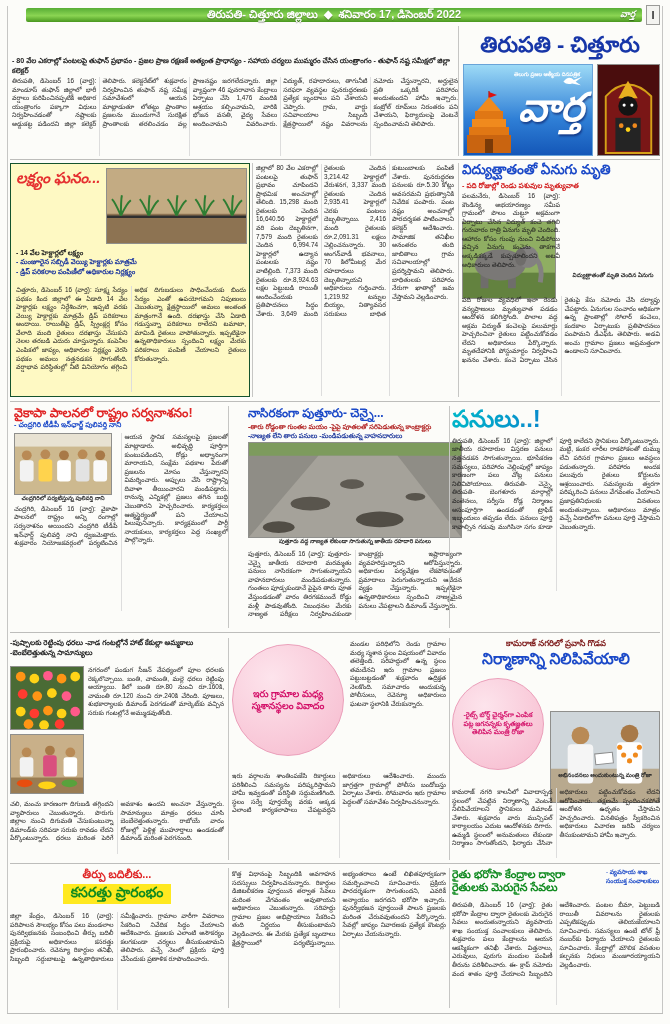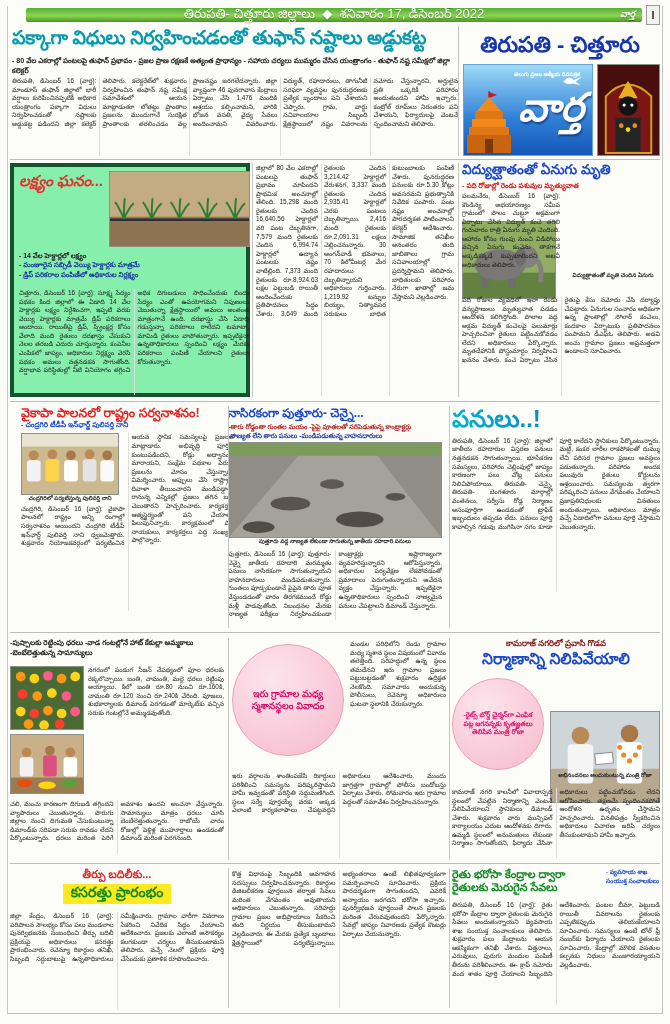--- a/index.html
+++ b/index.html
@@ -12,35 +12,35 @@
   .body-text{font-size:6.4px;line-height:1.34;text-align:justify;color:#1d1d1d;overflow:hidden}
   .cols-2{column-count:2;column-gap:7px;column-rule:1px solid #ddd}
   .cols-3{column-count:3;column-gap:6px;column-rule:1px solid #ddd}
   .cols-5{column-count:5;column-gap:6px;column-rule:1px solid #ddd}
   .photo{position:relative;border:1px solid #8f8f8c;background:#ddd;overflow:hidden}
   .photo svg{display:block;width:100%;height:100%}
   .caption{font-size:5.8px;font-weight:bold;color:#2a2a2a;text-align:center;line-height:1.2;overflow:hidden}
 
   .topbar{left:26px;top:8px;width:616px;height:14px;background:linear-gradient(180deg,#57ad35,#8bd553 55%,#49971f);
           border-radius:2px;display:flex;align-items:center;justify-content:center;position:absolute}
-  .topbar-text{font-size:13px;font-weight:normal;color:#fff;text-shadow:0 1px 1px rgba(0,0,0,.35);white-space:nowrap}
+  .topbar-text{font-size:11px;font-weight:bold;color:#fff;text-shadow:0 1px 1px rgba(0,0,0,.35);white-space:nowrap}
   .topbar-brand{position:absolute;right:7px;top:1px;font-size:9px;font-weight:800;font-style:italic;color:#fff;text-shadow:0 1px 1px rgba(0,0,0,.4)}
   .pagebox{left:646px;top:5px;width:14px;height:20px;border:1px solid #9a9a98;background:#f3f3f0;display:flex;align-items:center;justify-content:center;
            font-size:11px;font-weight:bold;color:#333;position:absolute}
 
   .lead-headline{font-size:19px;font-weight:800;color:#079aad;white-space:nowrap;overflow:hidden;letter-spacing:-.3px}
   .kicker{font-size:7.1px;font-weight:bold;color:#222;line-height:1.35;overflow:hidden}
 
   .masthead-region{font-size:22px;font-weight:800;color:#1736a8;text-align:center;white-space:nowrap;overflow:hidden}
   .logo-box{background:linear-gradient(180deg,#9ddaf6,#2f7fd6 60%,#1457b8);border:1px solid #6aa4d8;position:absolute;overflow:hidden}
   .logo-word{position:absolute;right:8px;top:22px;font-size:40px;font-weight:800;font-style:italic;color:#fff;
              text-shadow:1px 2px 2px rgba(10,20,90,.55);line-height:1}
   .logo-tagline{position:absolute;left:50px;top:6px;font-size:5.4px;color:#fff;font-weight:bold;white-space:nowrap}
 
-  .feature-box{border:4px solid #14532d;position:absolute;background:#86efac}
+  .feature-box{border:1px solid #14532d;position:absolute;background:#fef9c3}
   .feature-t1{font-size:15px;font-weight:800;font-style:italic;color:#e53030;line-height:1.1}
   .feature-t2{display:inline-block;background:#ffe920;color:#e5148c;font-size:15px;font-weight:800;font-style:italic;padding:1px 4px}
   .fb{font-size:6.9px;font-weight:bold;line-height:1.35}
   .fb1{color:#222}.fb2{color:#15309e}.fb3{color:#15309e}
 
   .h-blue{color:#1b49c8;font-weight:800}
   .h-red{color:#e02525;font-weight:800}
   .sub-red{color:#d21a1a;font-size:7.2px;font-weight:bold}
   .sub-blue{color:#1b49c8;font-size:7.2px;font-weight:bold}
 
@@ -71,23 +71,20 @@
   <div class="topbar">
     <span class="topbar-text">
       <span>తిరుపతి- చిత్తూరు జిల్లాలు</span>
       &nbsp;◆&nbsp;
       <span>శనివారం 17, డిసెంబర్ 2022</span>
     </span>
     <span class="topbar-brand">వార్త</span>
   </div>
   <div class="pagebox">I</div>
 
-  <div class="abs" style="left:12px;top:27px;width:446px;height:28px">
-    <div class="lead-headline">పక్కాగా విధులు నిర్వహించడంతో తుఫాన్ నష్టాలు అడ్డుకట్ట</div>
-  </div>
   <div class="abs kicker" style="left:12px;top:57px;width:446px;height:18px">- 80 వేల ఎకరాల్లో పంటలపై తుఫాన్ ప్రభావం   - ప్రజల ప్రాణ రక్షణకే అత్యంత ప్రాధాన్యం   - సహాయ చర్యలు ముమ్మరం చేసిన యంత్రాంగం   - తుఫాన్ నష్ట సమీక్షలో జిల్లా కలెక్టర్</div>
   <div class="abs body-text cols-5" style="left:12px;top:77px;width:446px;height:79px">తిరుపతి, డిసెంబర్ 16 (వార్త): మాండూస్ తుఫాన్ జిల్లాలో భారీ వర్షాలు కురిపించినప్పటికీ అధికార యంత్రాంగం పక్కాగా విధులు నిర్వహించడంతో నష్టాలకు అడ్డుకట్ట పడిందని జిల్లా కలెక్టర్ తెలిపారు. కలెక్టరేట్‌లో శుక్రవారం నిర్వహించిన తుఫాన్ నష్ట సమీక్ష సమావేశంలో ఆయన మాట్లాడుతూ లోతట్టు ప్రాంతాల ప్రజలను ముందుగానే సురక్షిత ప్రాంతాలకు తరలించడం వల్ల ప్రాణనష్టం జరగలేదన్నారు. జిల్లా వ్యాప్తంగా 46 పునరావాస కేంద్రాలు ఏర్పాటు చేసి 1,476 మందికి ఆశ్రయం కల్పించామని, వారికి భోజన వసతి, వైద్య సేవలు అందించామని వివరించారు. విద్యుత్, రహదారులు, తాగునీటి సరఫరా వ్యవస్థల పునరుద్ధరణకు ప్రత్యేక బృందాలు పని చేశాయని చెప్పారు. గ్రామ, వార్డు సచివాలయాల సిబ్బంది క్షేత్రస్థాయిలో నష్టం వివరాలను నమోదు చేస్తున్నారని, అర్హులైన ప్రతి ఒక్కరికీ పరిహారం అందుతుందని హామీ ఇచ్చారు. కంట్రోల్ రూమ్‌లు నిరంతరం పని చేశాయని, ఫిర్యాదులపై వెంటనే స్పందించామని తెలిపారు.</div>
 
   <div class="abs masthead-region" style="left:460px;top:32px;width:200px">తిరుపతి - చిత్తూరు</div>
   <div class="logo-box" style="left:463px;top:64px;width:130px;height:92px">
     <div class="abs" style="left:3px;bottom:2px;width:44px;height:62px">
       <svg viewBox="0 0 44 62" width="100%" height="100%">
         <line x1="22" y1="0" x2="22" y2="8" stroke="#a33" stroke-width="1.5"></line>
         <path d="M22 1 L30 4 L22 7 Z" fill="#d11"></path>
         <path d="M22 6 L34 20 L10 20 Z" fill="#f08a1d"></path>
@@ -164,21 +161,21 @@
         <path d="M75 38 q7 8 4 24" stroke="#838180" stroke-width="5" fill="none"></path>
       </svg>
     </div>
     <div class="abs body-text" style="left:0;top:30px;width:98px;height:102px">పలమనేరు, డిసెంబర్ 16 (వార్త): కౌండిన్య అభయారణ్యం సమీప గ్రామంలో పొలం చుట్టూ అక్రమంగా ఏర్పాటు చేసిన విద్యుత్ కంచె తగిలి గురువారం రాత్రి ఏనుగు మృతి చెందింది. ఆహారం కోసం గుంపు నుంచి విడిపోయి వచ్చిన ఏనుగు కంచెను తాకగానే అక్కడికక్కడే కుప్పకూలిందని అటవీ అధికారులు తెలిపారు.</div>
     <div class="abs caption" style="right:0;top:110px;width:94px;height:14px">విద్యుత్ఘాతంతో మృతి చెందిన ఏనుగు</div>
     <div class="abs body-text cols-2" style="left:0;top:134px;width:198px;height:100px">పది రోజుల వ్యవధిలో ఇలా రెండు వన్యప్రాణులు మృత్యువాత పడడం ఆందోళన కలిగిస్తోంది. పొలాల వద్ద అక్రమ విద్యుత్ కంచెలపై పలుమార్లు హెచ్చరించినా రైతులు పట్టించుకోవడం లేదని అధికారులు పేర్కొన్నారు. మృతదేహానికి పోస్టుమార్టం నిర్వహించి ఖననం చేశారు. కంచె ఏర్పాటు చేసిన రైతుపై కేసు నమోదు చేసి దర్యాప్తు చేపట్టారు. ఏనుగుల సంచారం అధికంగా ఉన్న ప్రాంతాల్లో సోలార్ కంచెలు, కందకాల ఏర్పాటుకు ప్రతిపాదనలు పంపామని డీఎఫ్ఓ తెలిపారు. అడవి అంచు గ్రామాల ప్రజలు అప్రమత్తంగా ఉండాలని సూచించారు.</div>
   </div>
 
   <div class="hline" style="left:10px;top:401px;width:650px"></div>
 
-  <div class="abs" style="left:21px;top:406px;width:214px;height:222px">
+  <div class="abs" style="left:14px;top:406px;width:214px;height:222px">
     <div class="h-red" style="font-size:12.5px;line-height:1.15">వైకాపా పాలనలో రాష్ట్రం సర్వనాశనం!</div>
     <div class="sub-blue">- చంద్రగిరి టీడీపీ ఇన్‌ఛార్జ్ పులివర్తి నాని</div>
     <div class="body-text cols-2" style="margin-top:3px;width:214px;height:178px">
       <span style="display:inline-block;width:98px">
         <span class="photo" style="display:block;width:98px;height:62px">
           <svg viewBox="0 0 98 62" preserveAspectRatio="none">
             <rect width="98" height="62" fill="#cdb98f"></rect>
             <rect width="98" height="13" fill="#e8e2d2"></rect>
             <g>
               <circle cx="12" cy="22" r="5" fill="#b98a55"></circle>
@@ -193,21 +190,21 @@
                 <rect x="80" y="27" width="14" height="22" rx="3" fill="#fafafa"></rect>
             </g>
           </svg>
         </span>
         <span class="caption" style="display:block;width:98px">చంద్రగిరిలో పర్యటిస్తున్న పులివర్తి నాని</span>
       </span>
       <span>చంద్రగిరి, డిసెంబర్ 16 (వార్త): వైకాపా పాలనలో రాష్ట్రం అన్ని రంగాల్లో సర్వనాశనం అయిందని చంద్రగిరి టీడీపీ ఇన్‌ఛార్జ్ పులివర్తి నాని ధ్వజమెత్తారు. శుక్రవారం నియోజకవర్గంలో పర్యటించిన ఆయన స్థానిక సమస్యలపై ప్రజలతో మాట్లాడారు. అభివృద్ధి పూర్తిగా కుంటుపడిందని, రోడ్లు అధ్వానంగా మారాయని, సంక్షేమ పథకాల పేరుతో ప్రజలను మోసం చేస్తున్నారని విమర్శించారు. అప్పులు చేసి రాష్ట్రాన్ని దివాళా తీయించారని మండిపడ్డారు. రానున్న ఎన్నికల్లో ప్రజలు తగిన బుద్ధి చెబుతారని హెచ్చరించారు. కార్యకర్తలు ఆత్మస్థైర్యంతో పని చేయాలని పిలుపునిచ్చారు. కార్యక్రమంలో పార్టీ నాయకులు, కార్యకర్తలు పెద్ద సంఖ్యలో పాల్గొన్నారు.</span>
     </div>
   </div>
 
-  <div class="abs" style="left:228px;top:406px;width:214px;height:222px">
+  <div class="abs" style="left:248px;top:406px;width:214px;height:222px">
     <div class="h-blue" style="font-size:12px;white-space:nowrap;overflow:hidden">నాసిరకంగా పుత్తూరు- చెన్నై...</div>
     <div style="font-size:6.6px;font-weight:bold;color:#b02020;line-height:1.3">-తారు రోడ్డంతా గుంతల మయం  -పైపై పూతలతో సరిపెడుతున్న కాంట్రాక్టర్లు</div>
     <div style="font-size:6.6px;font-weight:bold;color:#203a9e;line-height:1.3">-నాణ్యత లేని తారు పనులు  -మండిపడుతున్న వాహనదారులు</div>
     <div class="photo" style="margin-top:2px;width:214px;height:96px">
       <svg viewBox="0 0 214 96" preserveAspectRatio="none">
         <rect width="214" height="96" fill="#8f8d86"></rect>
         <rect width="214" height="13" fill="#7d9b5d"></rect>
         <path d="M70 13 L150 13 L214 96 L0 96 Z" fill="#a5a29a"></path>
         <ellipse cx="62" cy="62" rx="20" ry="7" fill="#59554d"></ellipse>
         <ellipse cx="132" cy="78" rx="24" ry="8" fill="#514d45"></ellipse>

